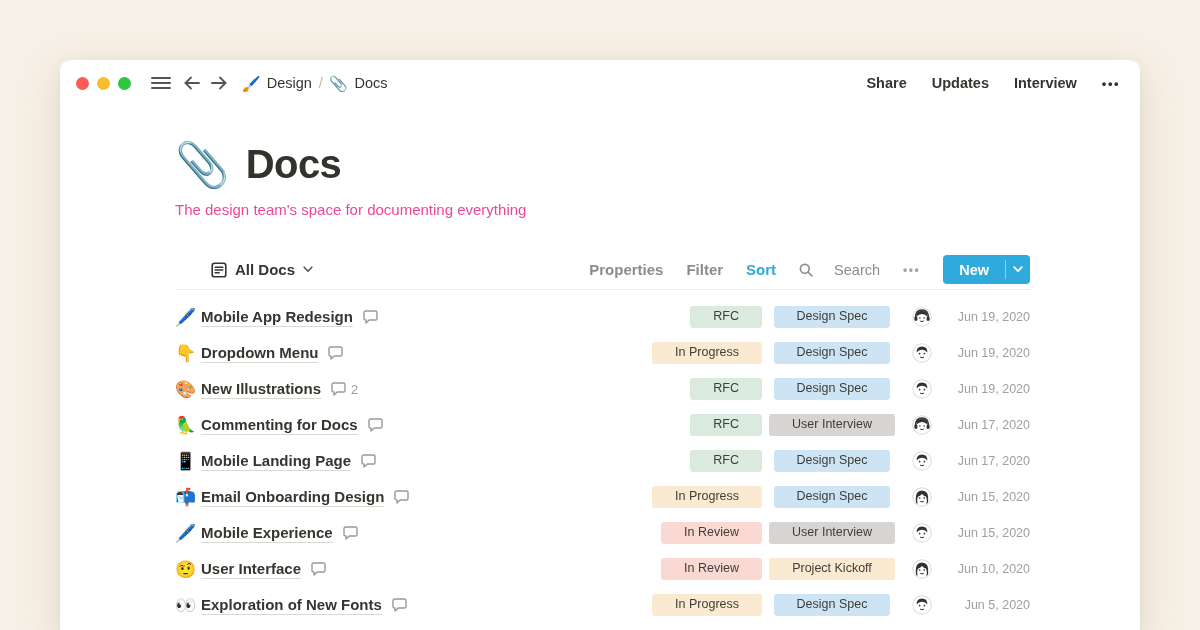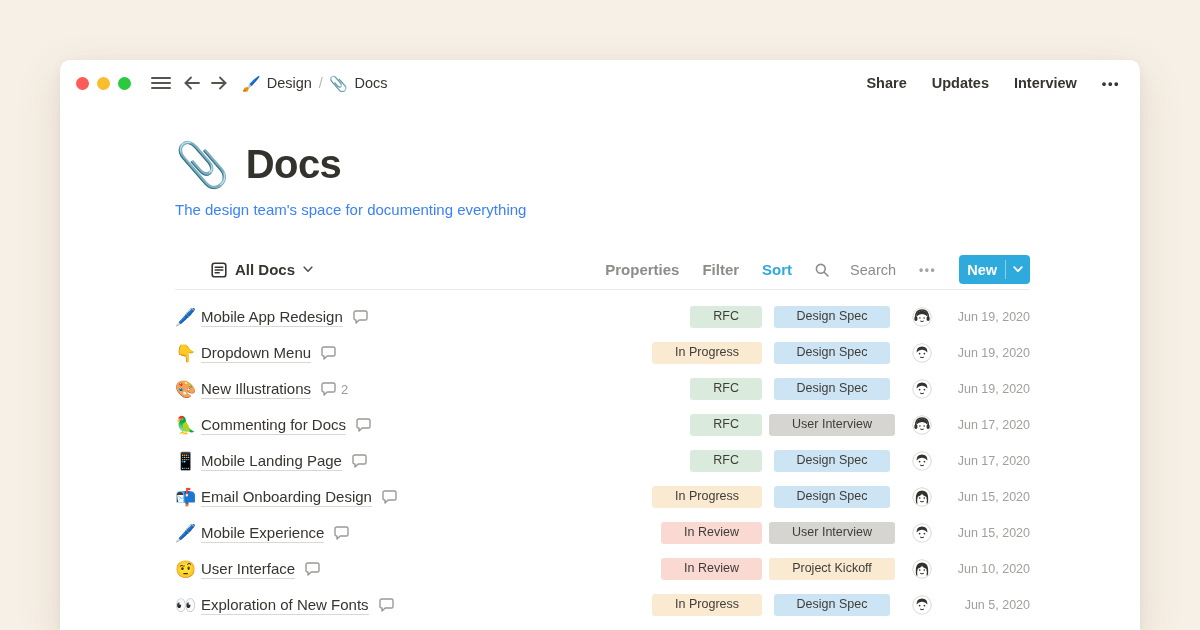--- a/index.html
+++ b/index.html
@@ -32,41 +32,41 @@
   .crumb-sep { color:#B9B8B4; }
   .topbar-right { margin-left:auto; display:flex; align-items:center; gap:25px; font-size:14.5px; }
   .topbar-action { cursor:default;font-weight:bold; }
   .topbar-more { font-size:13px; letter-spacing:1.5px; font-weight:700; color:#37352F; }
   
   .content { padding:0 110px 0 115px; }
   .page-header { margin-top:36px; }
   .title-row { display:flex; align-items:center; gap:16px; }
   .page-emoji { font-size:44px; line-height:1; }
   .page-title { font-size:40px; font-weight:700; letter-spacing:-0.6px; color:#33322D; }
-  .page-subtitle { margin-top:14px; font-size:15px; color:#3b82f6; }
+  .page-subtitle { margin-top:14px; font-size:15px; color:#ec4899; }
   
   .toolbar { margin-top:32px; display:flex; align-items:center; height:40px;
              border-bottom:1px solid #ECEBE8; }
   .view-switcher { display:flex; align-items:center; gap:8px;padding-left:36px; }
   .view-label { font-size:15px; font-weight:700; }
   .toolbar-right { margin-left:auto; display:flex; align-items:center; gap:23px; }
   .tool-item { font-size:15px; color:#8D8C88; cursor:default;font-weight:bold; }
   .tool-item.active { color:var(--accent,#2EAADC); }
   .search-item { display:flex; align-items:center; gap:21px; color:#8D8C88; font-size:14.5px; }
   .toolbar-more { color:#A5A4A0; font-size:12px; letter-spacing:1.5px; font-weight:700; }
   .new-btn { display:flex; align-items:stretch; height:29px; background:var(--accent,#2EAADC);
              border-radius:4px; overflow:hidden; color:#fff; cursor:default; }
-  .new-label { display:flex; align-items:center; padding:0 8px; font-size:14.5px; font-weight:600; }
+  .new-label { display:flex; align-items:center; padding:0 16px; font-size:14.5px; font-weight:600; }
   .new-divider { width:1px; background:rgba(255,255,255,.45); margin:5px 0; }
   .new-chevron { display:flex; align-items:center; justify-content:center; width:24px; }
   
   .rows { margin-top:9px; }
   .row { display:flex; align-items:center; height:36px; }
   .row-emoji { width:26px; font-size:17px; line-height:1; flex:none; }
-  .row-title { font-size:15px; font-weight:400; color:#37352F;
+  .row-title { font-size:15px; font-weight:700; color:#37352F;
                border-bottom:1px solid #D9D8D4; padding-bottom:1px; white-space:nowrap; }
   .row-comments { display:flex; align-items:center; gap:5px; margin-left:10px; color:#9A9995; }
   .row-comments .cnum { font-size:13px; }
   .spacer { flex:1; }
   .col { display:flex; align-items:center; flex:none; }
   .col-status { width:150px; justify-content:flex-end; }
   .col-type { width:140px; justify-content:center; }
   .col-avatar { width:40px; justify-content:center; }
   .col-date { width:88px; justify-content:flex-end; font-size:12.5px; color:#A19F9B; white-space:nowrap; }
   .tag { font-size:12.5px; color:#3F3D38; padding:3px 23px; border-radius:3px;

